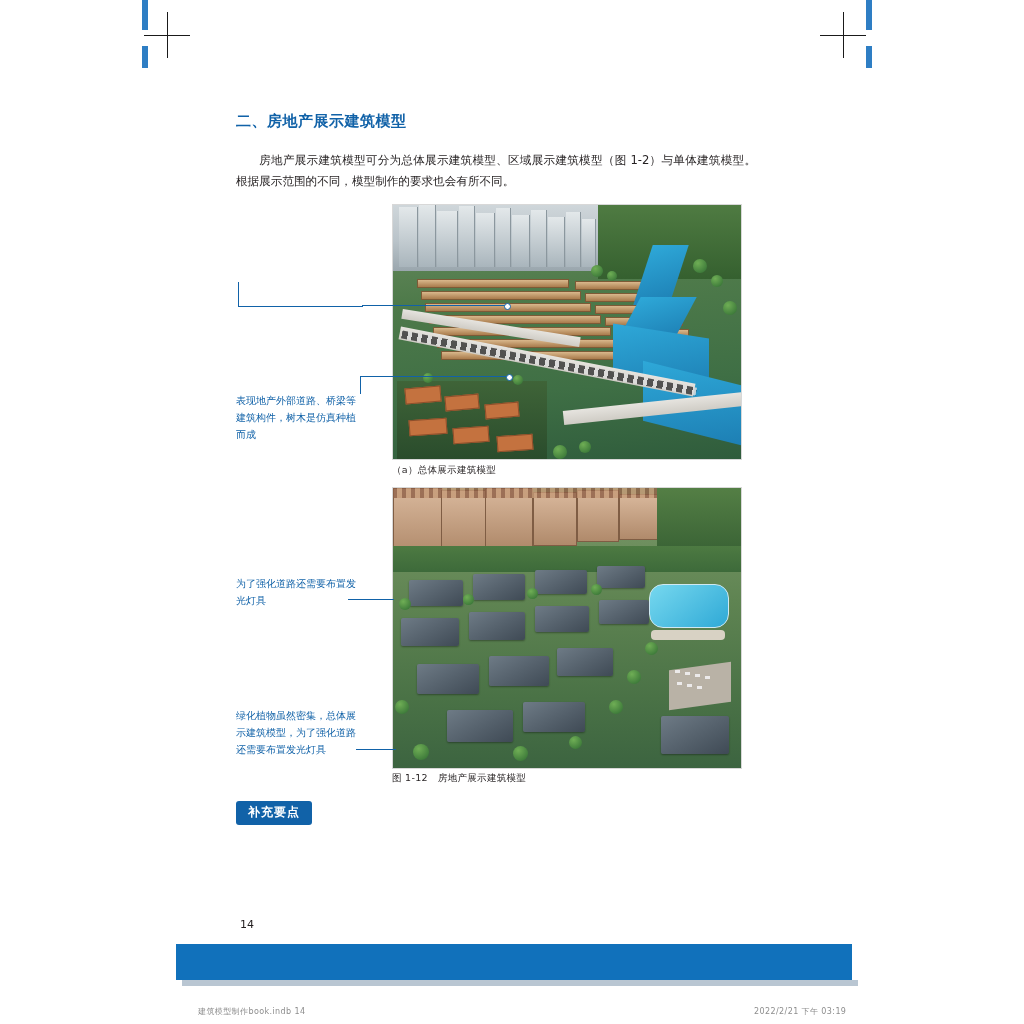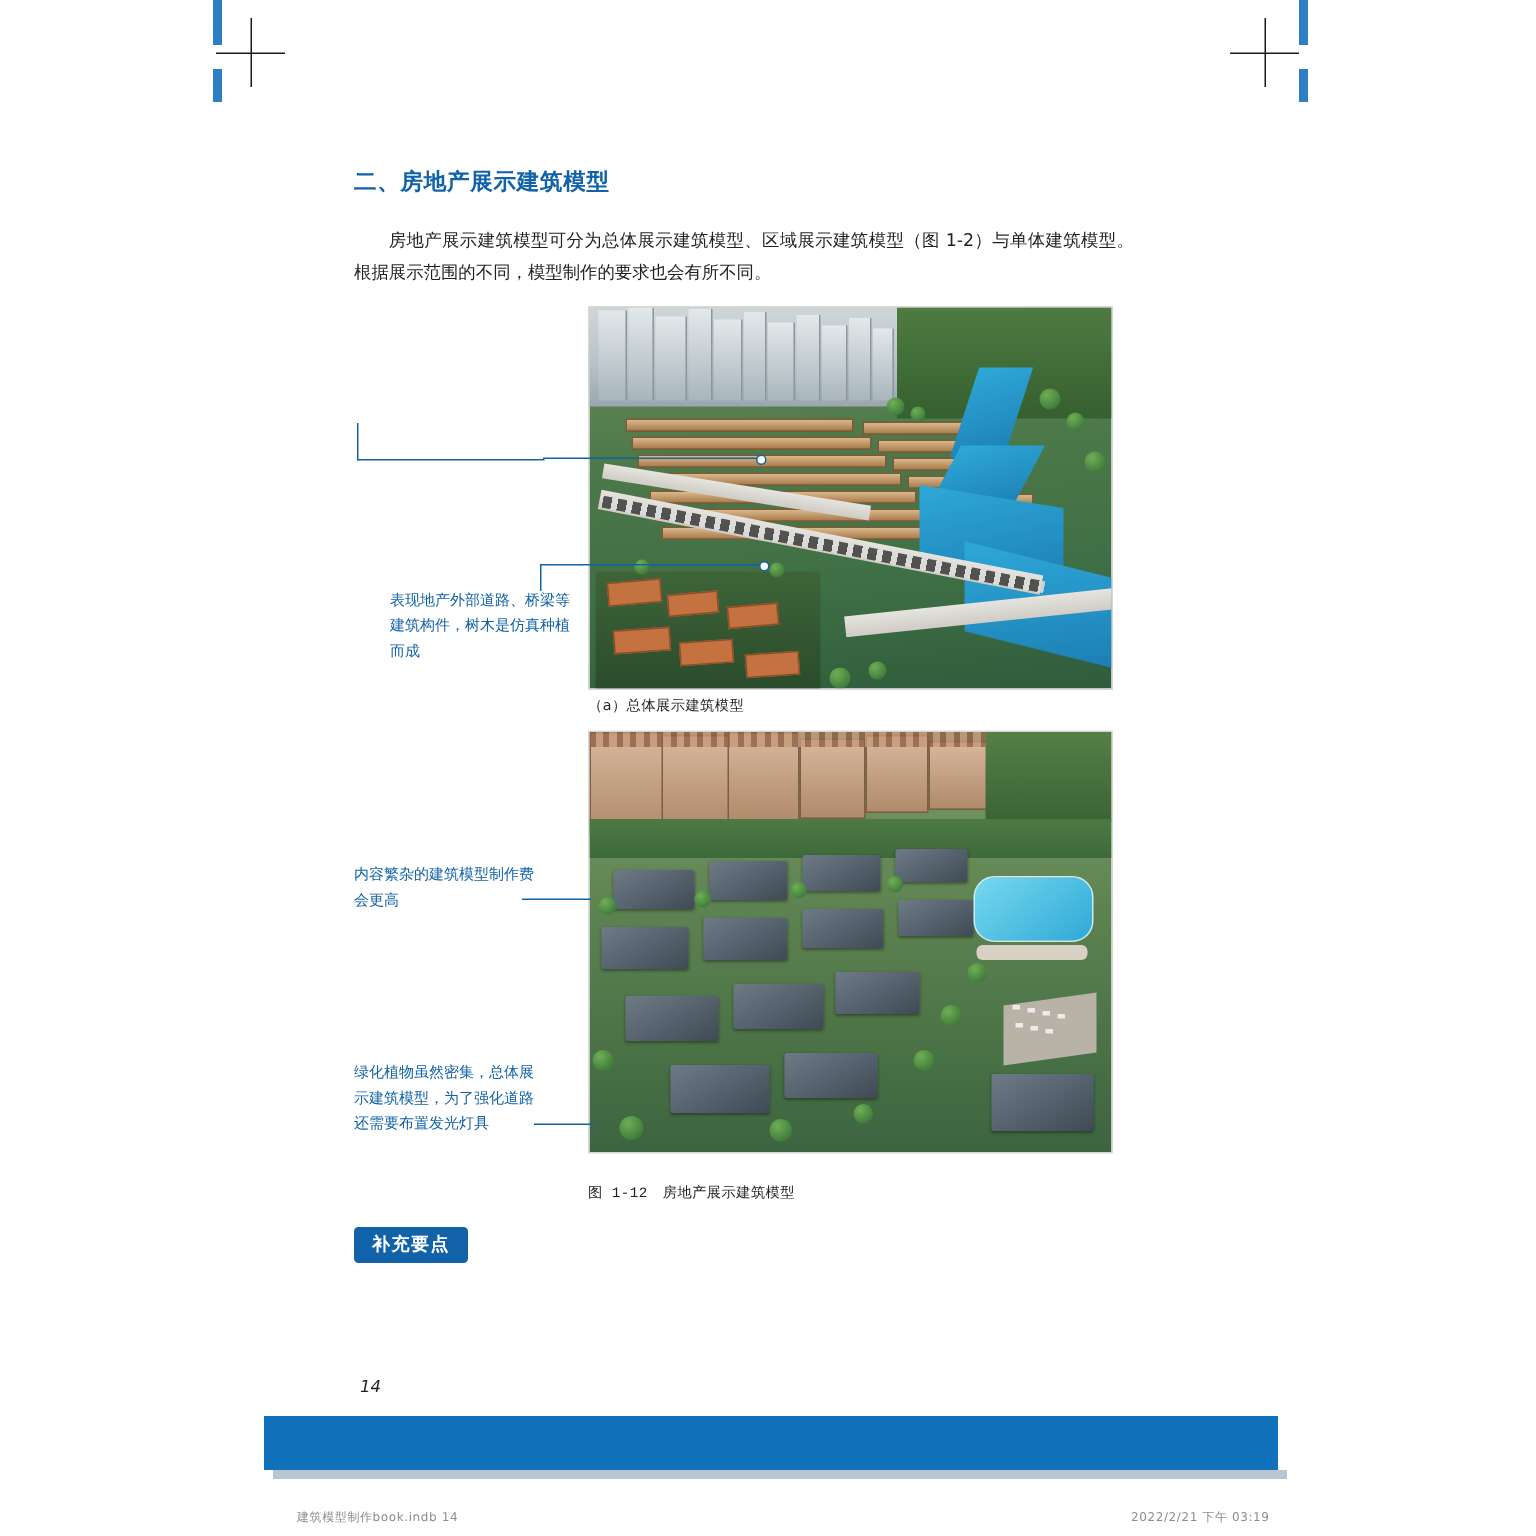--- a/index.html
+++ b/index.html
@@ -106,23 +106,22 @@
     margin-left: 156px;
     font-size: 9.5px;
     color: #231f20;
     margin-top: 4px;
     letter-spacing: 0.3px;
   }
   .fig-caption-main {
     margin-left: 156px;
     font-size: 9.5px;
     color: #231f20;
-    margin-top: 20px;
+    margin-top: 3px;
     letter-spacing: 0.3px;
-    font-family: Liberation Mono, monospace;
   }
   .fig-caption-main .fignum { margin-right: 10px; }
 
   
   .callout {
     position: absolute;
     color: #1162a8;
     font-size: 10px;
     line-height: 1.7;
     width: 126px;
@@ -164,21 +163,20 @@
     font-weight: bold;
     margin: 12px 0 8px 0;
   }
 
   .page-number {
     position: absolute;
     left: 240px;
     top: 918px;
     font-size: 11px;
     color: #231f20;
-    font-style: italic;
   }
 
   .footer-bar {
     position: absolute;
     left: 176px;
     top: 944px;
     width: 676px;
     height: 36px;
     background: #1171bb;
   }
@@ -352,21 +350,21 @@
         <div class="a-tree" style="left:30px;top:168px;width:10px;height:10px;"></div>
         <div class="a-tree" style="left:120px;top:170px;width:10px;height:10px;"></div>
       </div>
 
       <div class="fig-caption">（a）总体展示建筑模型</div>
 
       <div class="leader" style="left:2px; top:78px; width:124px; height:24px;"></div>
       <div class="leader-h" style="left:126px; top:101px; width:144px;"></div>
       <div class="leader-dot" style="left:268px; top:99px;"></div>
 
-      <div class="callout" style="left:0px; top:188px;margin-left:24px;">表现地产外部道路、桥梁等建筑构件，树木是仿真种植而成</div>
+      <div class="callout" style="left:0px; top:188px;">表现地产外部道路、桥梁等建筑构件，树木是仿真种植而成</div>
       <div class="leader-h" style="left:124px; top:172px; width:32px;"></div>
       <div class="leader" style="left:124px; top:172px; width:0px; height:18px; border-bottom:none;"></div>
       <div class="leader-h" style="left:156px; top:172px; width:116px;"></div>
       <div class="leader-dot" style="left:270px; top:170px;"></div>
     </div>
 
     
     <div class="figure-block">
 
       <div class="fig fig-b">
@@ -426,21 +424,21 @@
         <div class="a-tree" style="left:120px;top:258px;width:15px;height:15px;"></div>
         <div class="a-tree" style="left:176px;top:248px;width:13px;height:13px;"></div>
         <div class="a-tree" style="left:2px;top:212px;width:14px;height:14px;"></div>
       </div>
 
 
       <div class="fig-caption-main">
         <span class="fignum">图 1-12</span><span>房地产展示建筑模型</span>
       </div>
 
-      <div class="callout" style="left:0px; top:88px;">内容繁杂的建筑模型制作费会更高</div>
+      <div class="callout" style="left:0px; top:88px;">为了强化道路还需要布置发光灯具</div>
       <div class="leader-h" style="left:112px; top:112px; width:46px;"></div>
 
       <div class="callout" style="left:0px; top:220px;">绿化植物虽然密集，总体展示建筑模型，为了强化道路还需要布置发光灯具</div>
       <div class="leader-h" style="left:120px; top:262px; width:40px;"></div>
     </div>
 
     
     <div class="supp-tag">补充要点</div>
 
 

